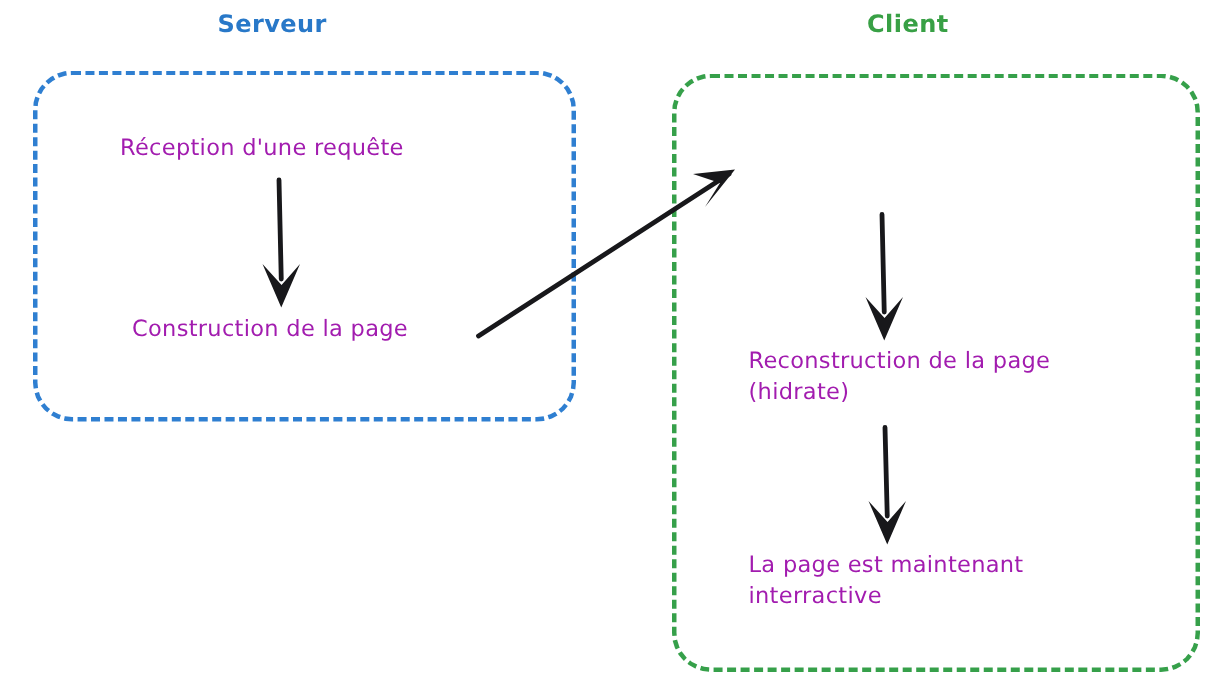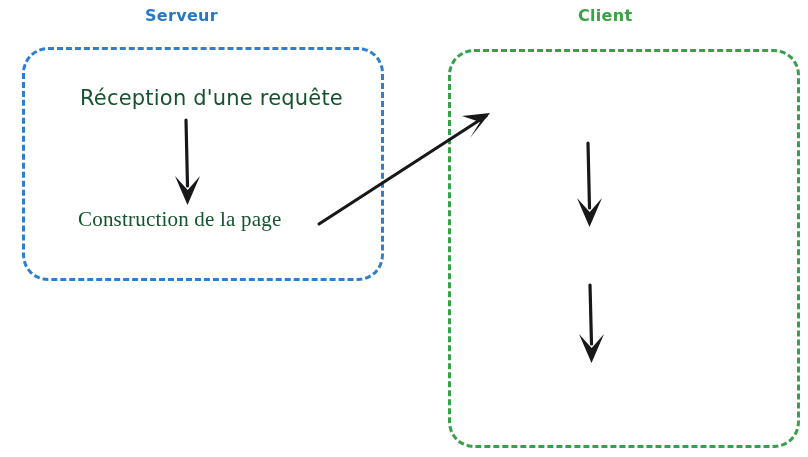--- a/index.html
+++ b/index.html
@@ -56,29 +56,29 @@
   #client-zone {
     left: 436px;
     top: 49px;
     width: 352px;
     height: 399px;
     border-color: #36a04a;
   }
   .node-text {
     position: absolute;
     font-family: "DejaVu Sans", sans-serif;
-    font-size: 21px;
+    font-size: 15px;
     line-height: 21px;
-    color: #14532d;
+    color: #a21caf;
     white-space: pre-line;
     letter-spacing: 0.2px;
     user-select: none;
   }
   #txt-reception-requete { left: 68px;  top: 88px; }
-  #txt-construction      { left: 66px;  top: 209px; font-family: Liberation Serif, serif; }
+  #txt-construction      { left: 76px;  top: 209px; }
   #txt-reception-page    { left: 487px; top: 88px;  }
   #txt-reconstruction    { left: 487px; top: 230px; }
   #txt-interactive       { left: 487px; top: 366px; }
 
   svg.arrow-layer {
     position: absolute;
     left: 0;
     top: 0;
     width: 808px;
     height: 457px;
@@ -107,21 +107,25 @@
 
   <div class="zone" id="server-zone" style="border-color: rgb(47, 127, 209);"></div>
 
   <div class="zone" id="client-zone" style="border-color: rgb(54, 160, 74);"></div>
 
   <div class="node-text" id="txt-reception-requete">Réception d'une requête</div>
 
   <div class="node-text" id="txt-construction">Construction de la page</div>
 
 
+  <div class="node-text" id="txt-reconstruction">Reconstruction de la page
+(hidrate)</div>
 
+  <div class="node-text" id="txt-interactive">La page est maintenant
+interractive</div>
 
   <svg class="arrow-layer" viewBox="0 0 808 457">
 
     <g>
       <path class="ink" stroke-width="3.2" d="M 174 120 L 175.5 186"></path>
       <path class="ink-fill" d="M 163 176 L 175.5 205 L 188 176 L 175.7 190 Z"></path>
     </g>
 
     <g>
       <path class="ink" stroke-width="3.2" d="M 307 224 L 474 116"></path>

